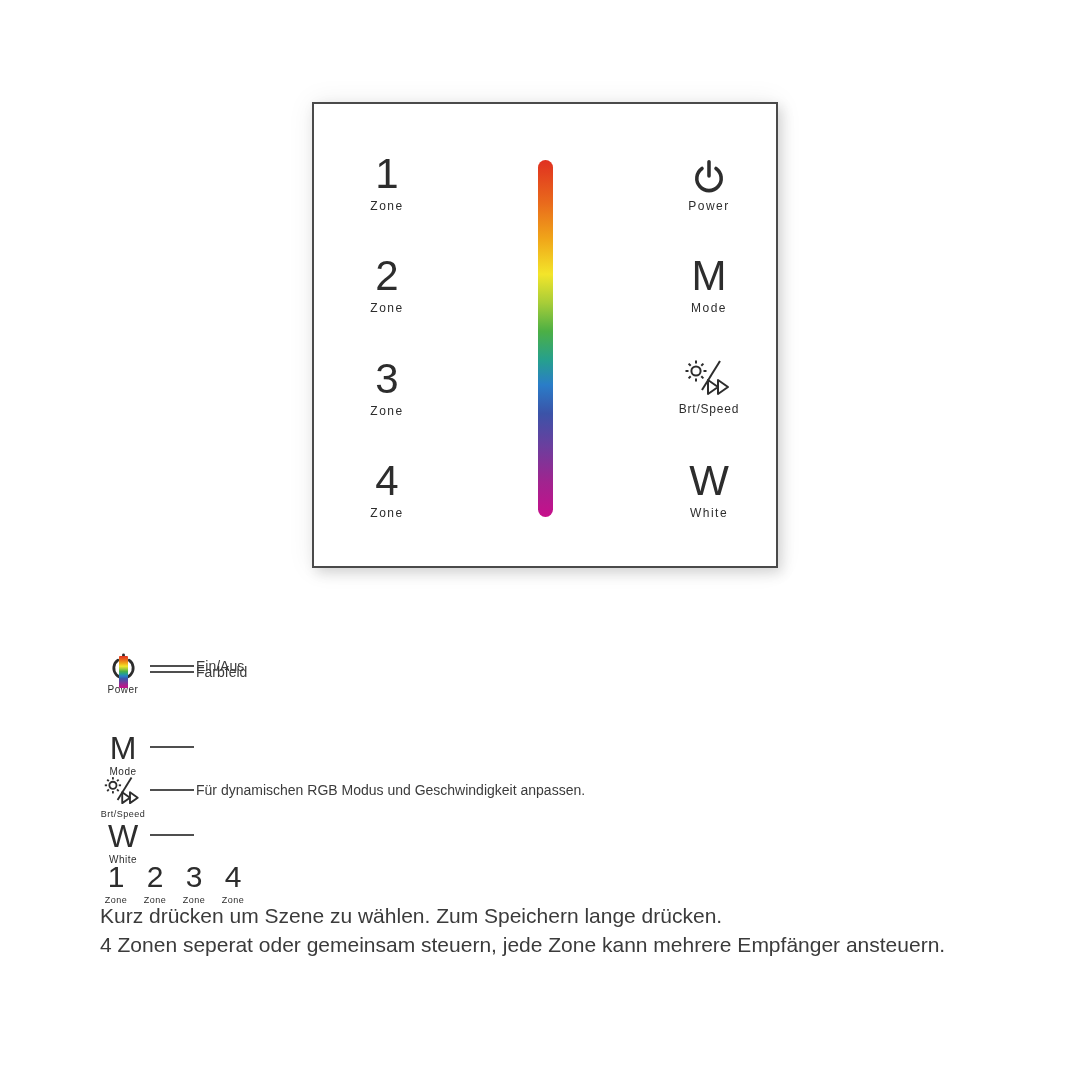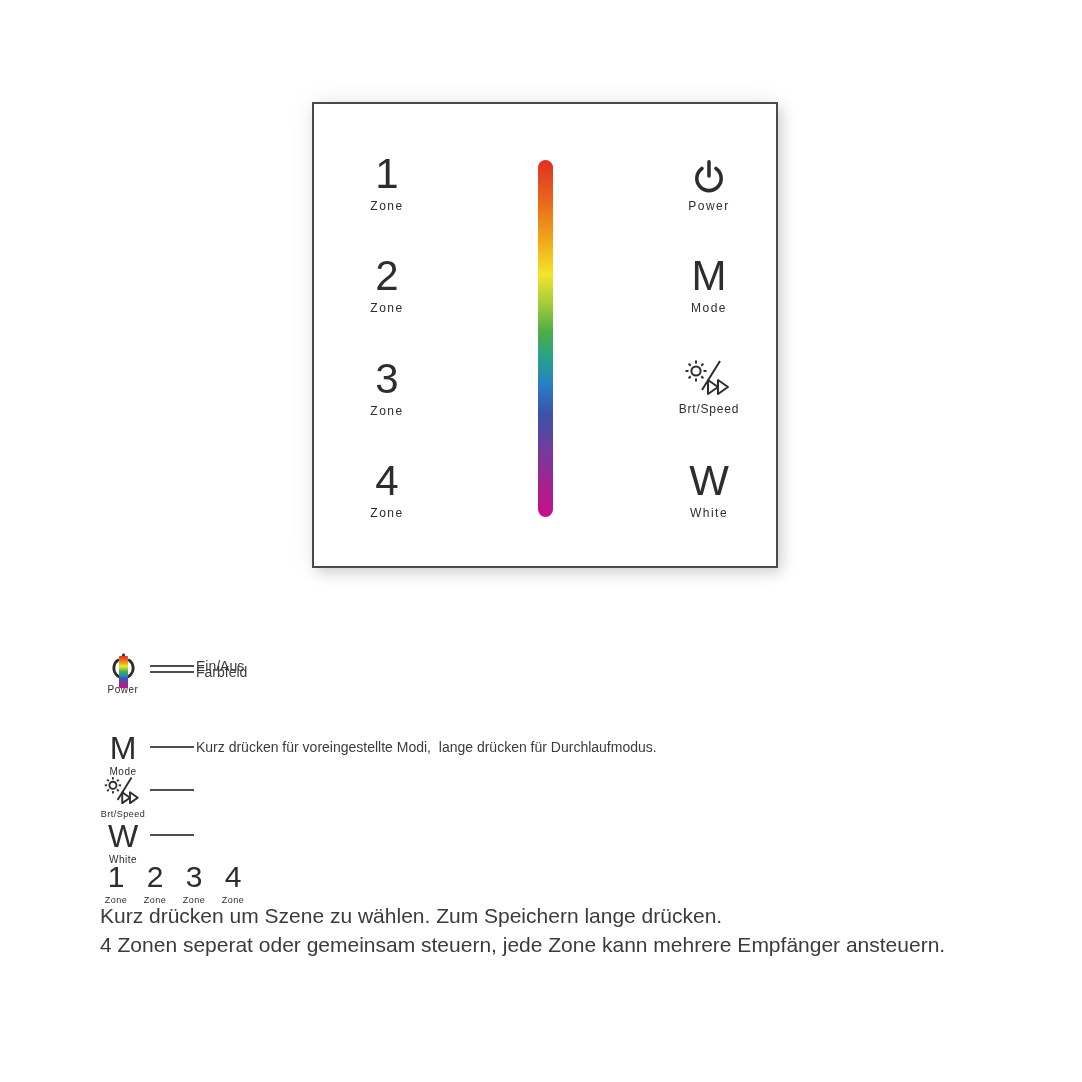--- a/index.html
+++ b/index.html
@@ -127,21 +127,20 @@
   <div class="connector"></div>
   <div class="legend-text">Farbfeld</div>
 </div>
 
 <div class="legend-row" style="top:730px;height:48px">
   <div class="icon-box">
     <div class="legend-letter">M</div>
     <div class="legend-sublabel">Mode</div>
   </div>
   <div class="connector lift"></div>
-  <div class="legend-text lift">Kurz drücken für voreingestellte Modi,  lange drücken für Durchlaufmodus.</div>
 </div>
 
 <div class="legend-row" style="top:774px;height:46px">
   <div class="icon-box">
     <svg class="icon-svg" width="42" height="31" viewBox="0 0 54 40">
       <g stroke="currentColor" stroke-width="2.4" fill="none">
         <circle cx="14" cy="12" r="4.6"></circle>
         <line x1="14" y1="4.5" x2="14" y2="1.5"></line>
         <line x1="19.3" y1="6.7" x2="21.4" y2="4.6"></line>
         <line x1="21.5" y1="12" x2="24.5" y2="12"></line>
@@ -151,20 +150,21 @@
         <line x1="6.5" y1="12" x2="3.5" y2="12"></line>
         <line x1="8.7" y1="6.7" x2="6.6" y2="4.6"></line>
         <line x1="20" y1="31" x2="38" y2="2"></line>
         <polygon points="26,21 36,28 26,35" stroke-linejoin="round"></polygon>
         <polygon points="36,21 46,28 36,35" stroke-linejoin="round"></polygon>
       </g>
     </svg>
     <div class="legend-sublabel" style="font-size:9px">Brt/Speed</div>
   </div>
   <div class="connector lift"></div>
+  <div class="legend-text lift">Für dynamischen RGB Modus und Geschwindigkeit anpassen.</div>
 </div>
 
 <div class="legend-row" style="top:818px;height:48px">
   <div class="icon-box">
     <div class="legend-letter">W</div>
     <div class="legend-sublabel">White</div>
   </div>
   <div class="connector lift"></div>
 </div>
 

